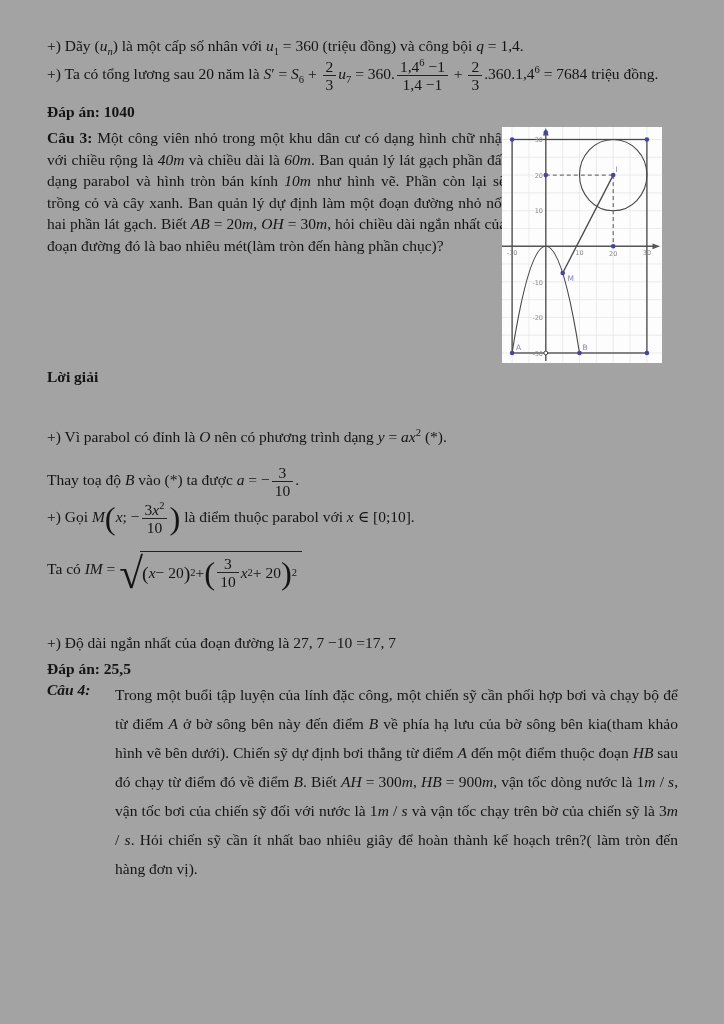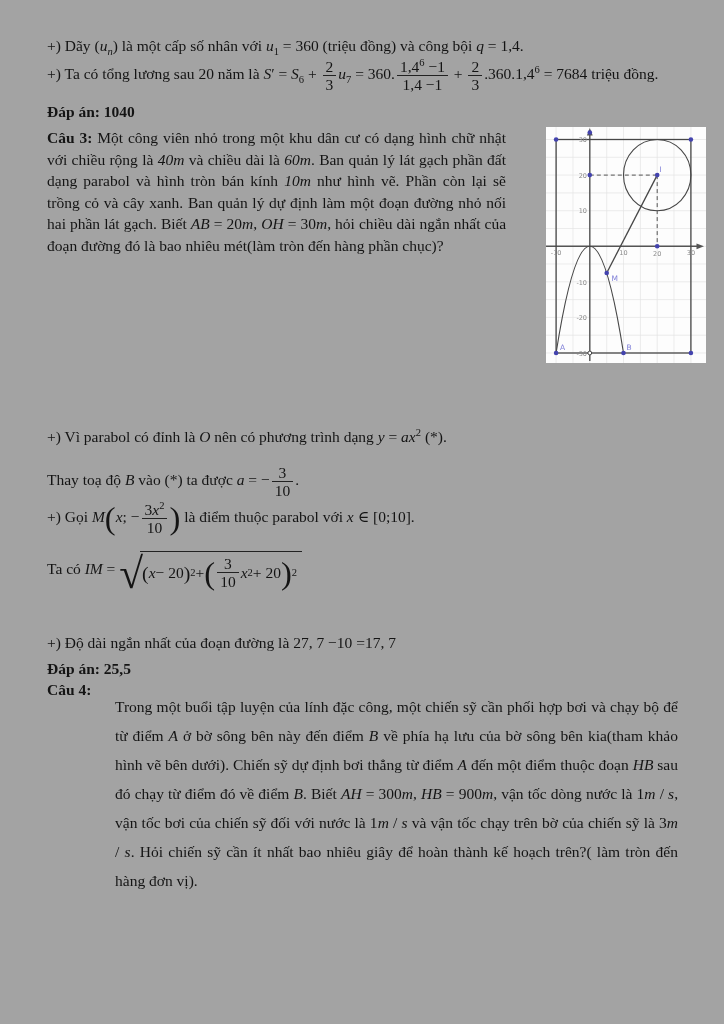--- a/index.html
+++ b/index.html
@@ -15,24 +15,24 @@
   .frac .num{display:block;border-bottom:1px solid #222;padding:0 3px;}
   .frac .den{display:block;padding:0 3px;}
   .p1{font-size:128%;line-height:0;vertical-align:-5%;}
   .p2{font-size:210%;line-height:0;vertical-align:middle;font-weight:300;}
   .sqrt{display:inline-flex;align-items:center;vertical-align:middle;}
   .sqrt .rad{font-size:280%;line-height:0;transform:translateY(2px);}
   .sqrt .body{border-top:1.5px solid #222;padding:3px 5px 0 2px;margin-left:-3px;display:inline-flex;align-items:center;white-space:nowrap;}
   #line2,#sol3,#sol4,#sol5{line-height:1.1;}
   .cau3-text{width:459px;text-align:justify;line-height:21.5px;}
   .cau3-label{font-weight:bold;}
-  #figure{position:absolute;left:455px;top:0;width:160px;height:236px;margin-left:44px;}
+  #figure{position:absolute;left:455px;top:0;width:160px;height:236px;}
   #figure svg{display:block;background:#fdfdfd;}
-  .cau4-body{padding-left:68px;text-align:justify;line-height:29px;margin-top:12px;}
-  .cau4-label{position:absolute;left:0;top:0;font-weight:bold;}
+  .cau4-body{padding-left:68px;text-align:justify;line-height:29px;}
+  .cau4-label{position:absolute;left:0;top:0;font-weight:bold;font-style:italic;}
 </style>
 </head>
 <body>
 
 <div class="page">
   <div class="content">
 
     <div id="line1" class="blk" style="top:6px">+) Dãy (<span class="i">u</span><sub class="i">n</sub>) là một cấp số nhân với <span class="i">u</span><sub>1</sub> = 360 (triệu đồng) và công bội <span class="i">q</span> = 1,4.</div>
     <div id="line2" class="blk" style="top:27px">+) Ta có tổng lương sau 20 năm là <span class="i">S</span>′ = <span class="i">S</span><sub>6</sub> + <span class="frac"><span class="num">2</span><span class="den">3</span></span><span class="i">u</span><sub>7</sub> = 360.<span class="frac"><span class="num">1,4<sup>6</sup> −1</span><span class="den">1,4 −1</span></span> + <span class="frac"><span class="num">2</span><span class="den">3</span></span>.360.1,4<sup>6</sup> = 7684 triệu đồng.</div>
     <div id="dap1" class="blk bold" style="top:72px">Đáp án: 1040</div>
@@ -82,20 +82,21 @@
           <g font-family="'DejaVu Sans',sans-serif" font-size="7.5" fill="#8080d8">
             <text x="14" y="222.5">A</text>
             <text x="80.5" y="222.5">B</text>
             <text x="65.5" y="153.5">M</text>
             <text x="113.5" y="44.5">I</text>
           </g>
         </svg>
       </div>
     </div>
 
+    <div id="loigiai" class="blk bold" style="top:337px">Lời giải</div>
     <div id="sol2" class="blk" style="top:396px">+) Vì parabol có đỉnh là <span class="i">O</span> nên có phương trình dạng <span class="i">y</span> = <span class="i">ax</span><sup>2</sup>  (*).</div>
     <div id="sol3" class="blk" style="top:434px">Thay toạ độ <span class="i">B</span> vào (*) ta được <span class="i">a</span> = −<span class="frac"><span class="num">3</span><span class="den">10</span></span>.</div>
     <div id="sol4" class="blk" style="top:470px">+) Gọi <span class="i">M</span><span class="p2">(</span><span class="i">x</span>; −<span class="frac"><span class="num">3<span class="i">x</span><sup>2</sup></span><span class="den">10</span></span><span class="p2">)</span> là điểm thuộc parabol với <span class="i">x</span> ∈ [0;10].</div>
     <div id="sol5" class="blk" style="top:521px">Ta có <span class="i">IM</span> = <span class="sqrt">
           <span class="rad">√</span>
           <span class="body"><span class="p1">(</span><span class="i">x</span> − 20<span class="p1">)</span><sup>2</sup> + <span class="p2">(</span><span class="frac">
               <span class="num">3</span>
               <span class="den">10</span>
             </span><span class="i">x</span><sup>2</sup> + 20<span class="p2">)</span><sup>2</sup></span>
         </span></div>

